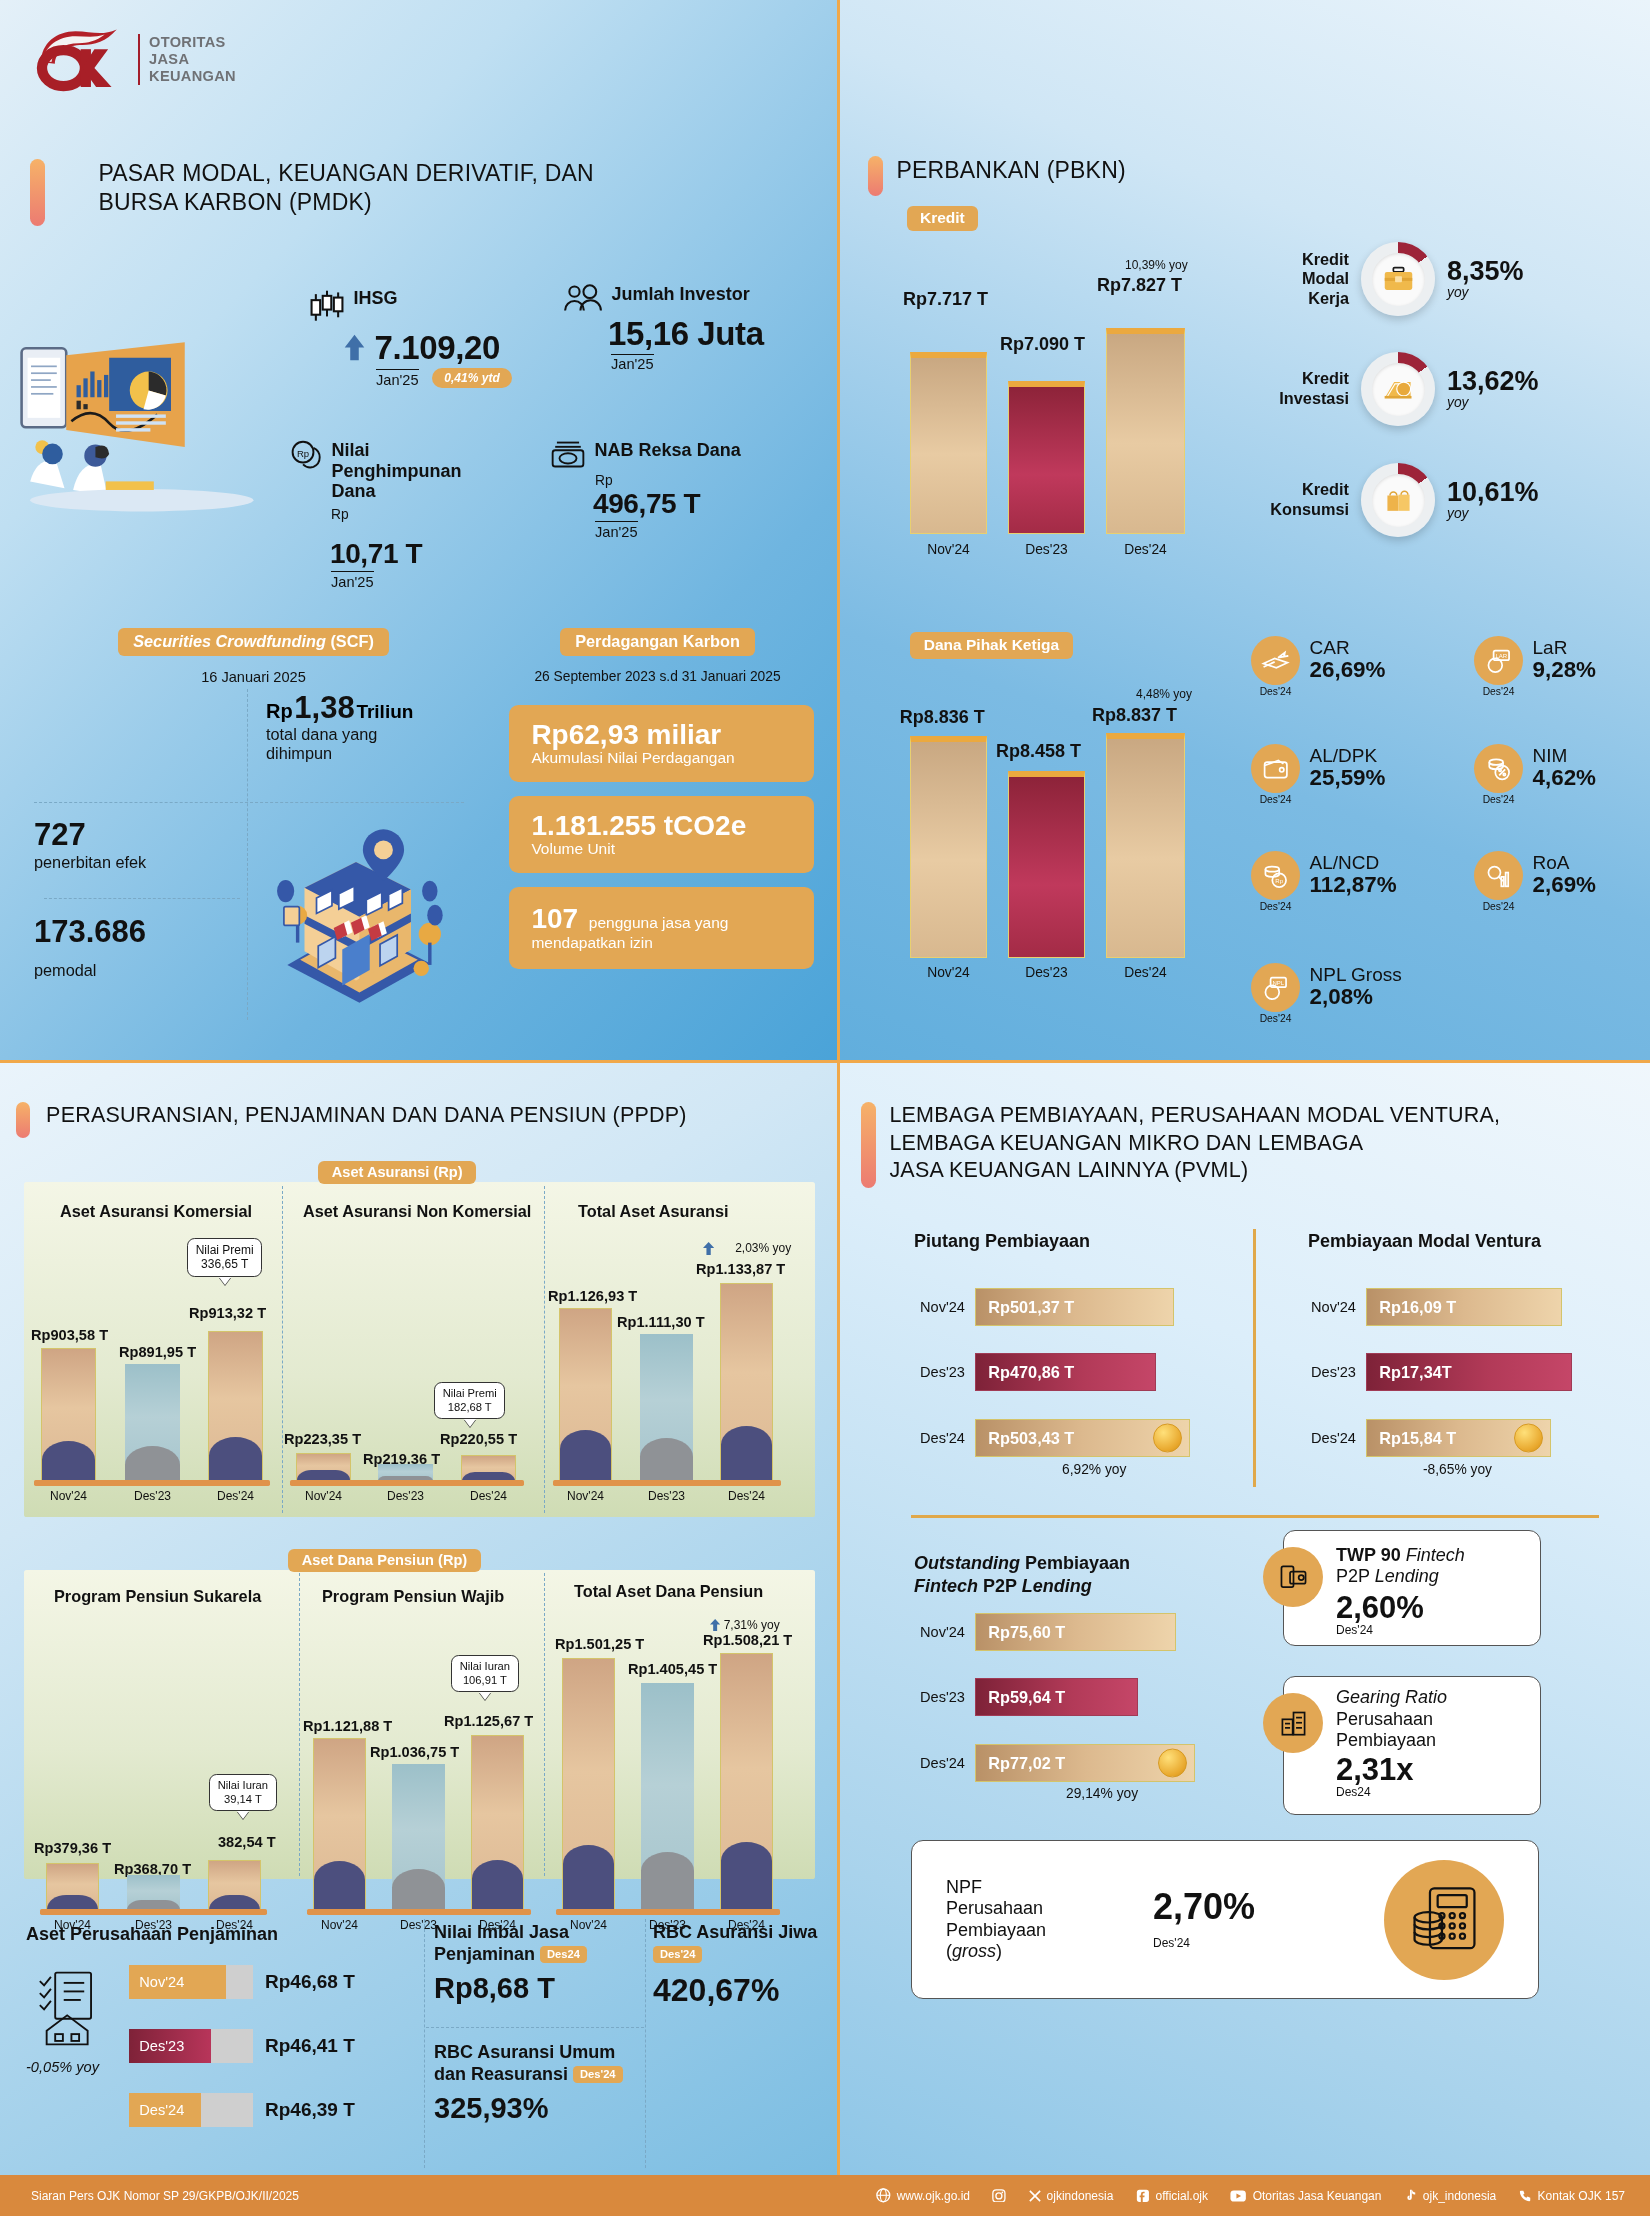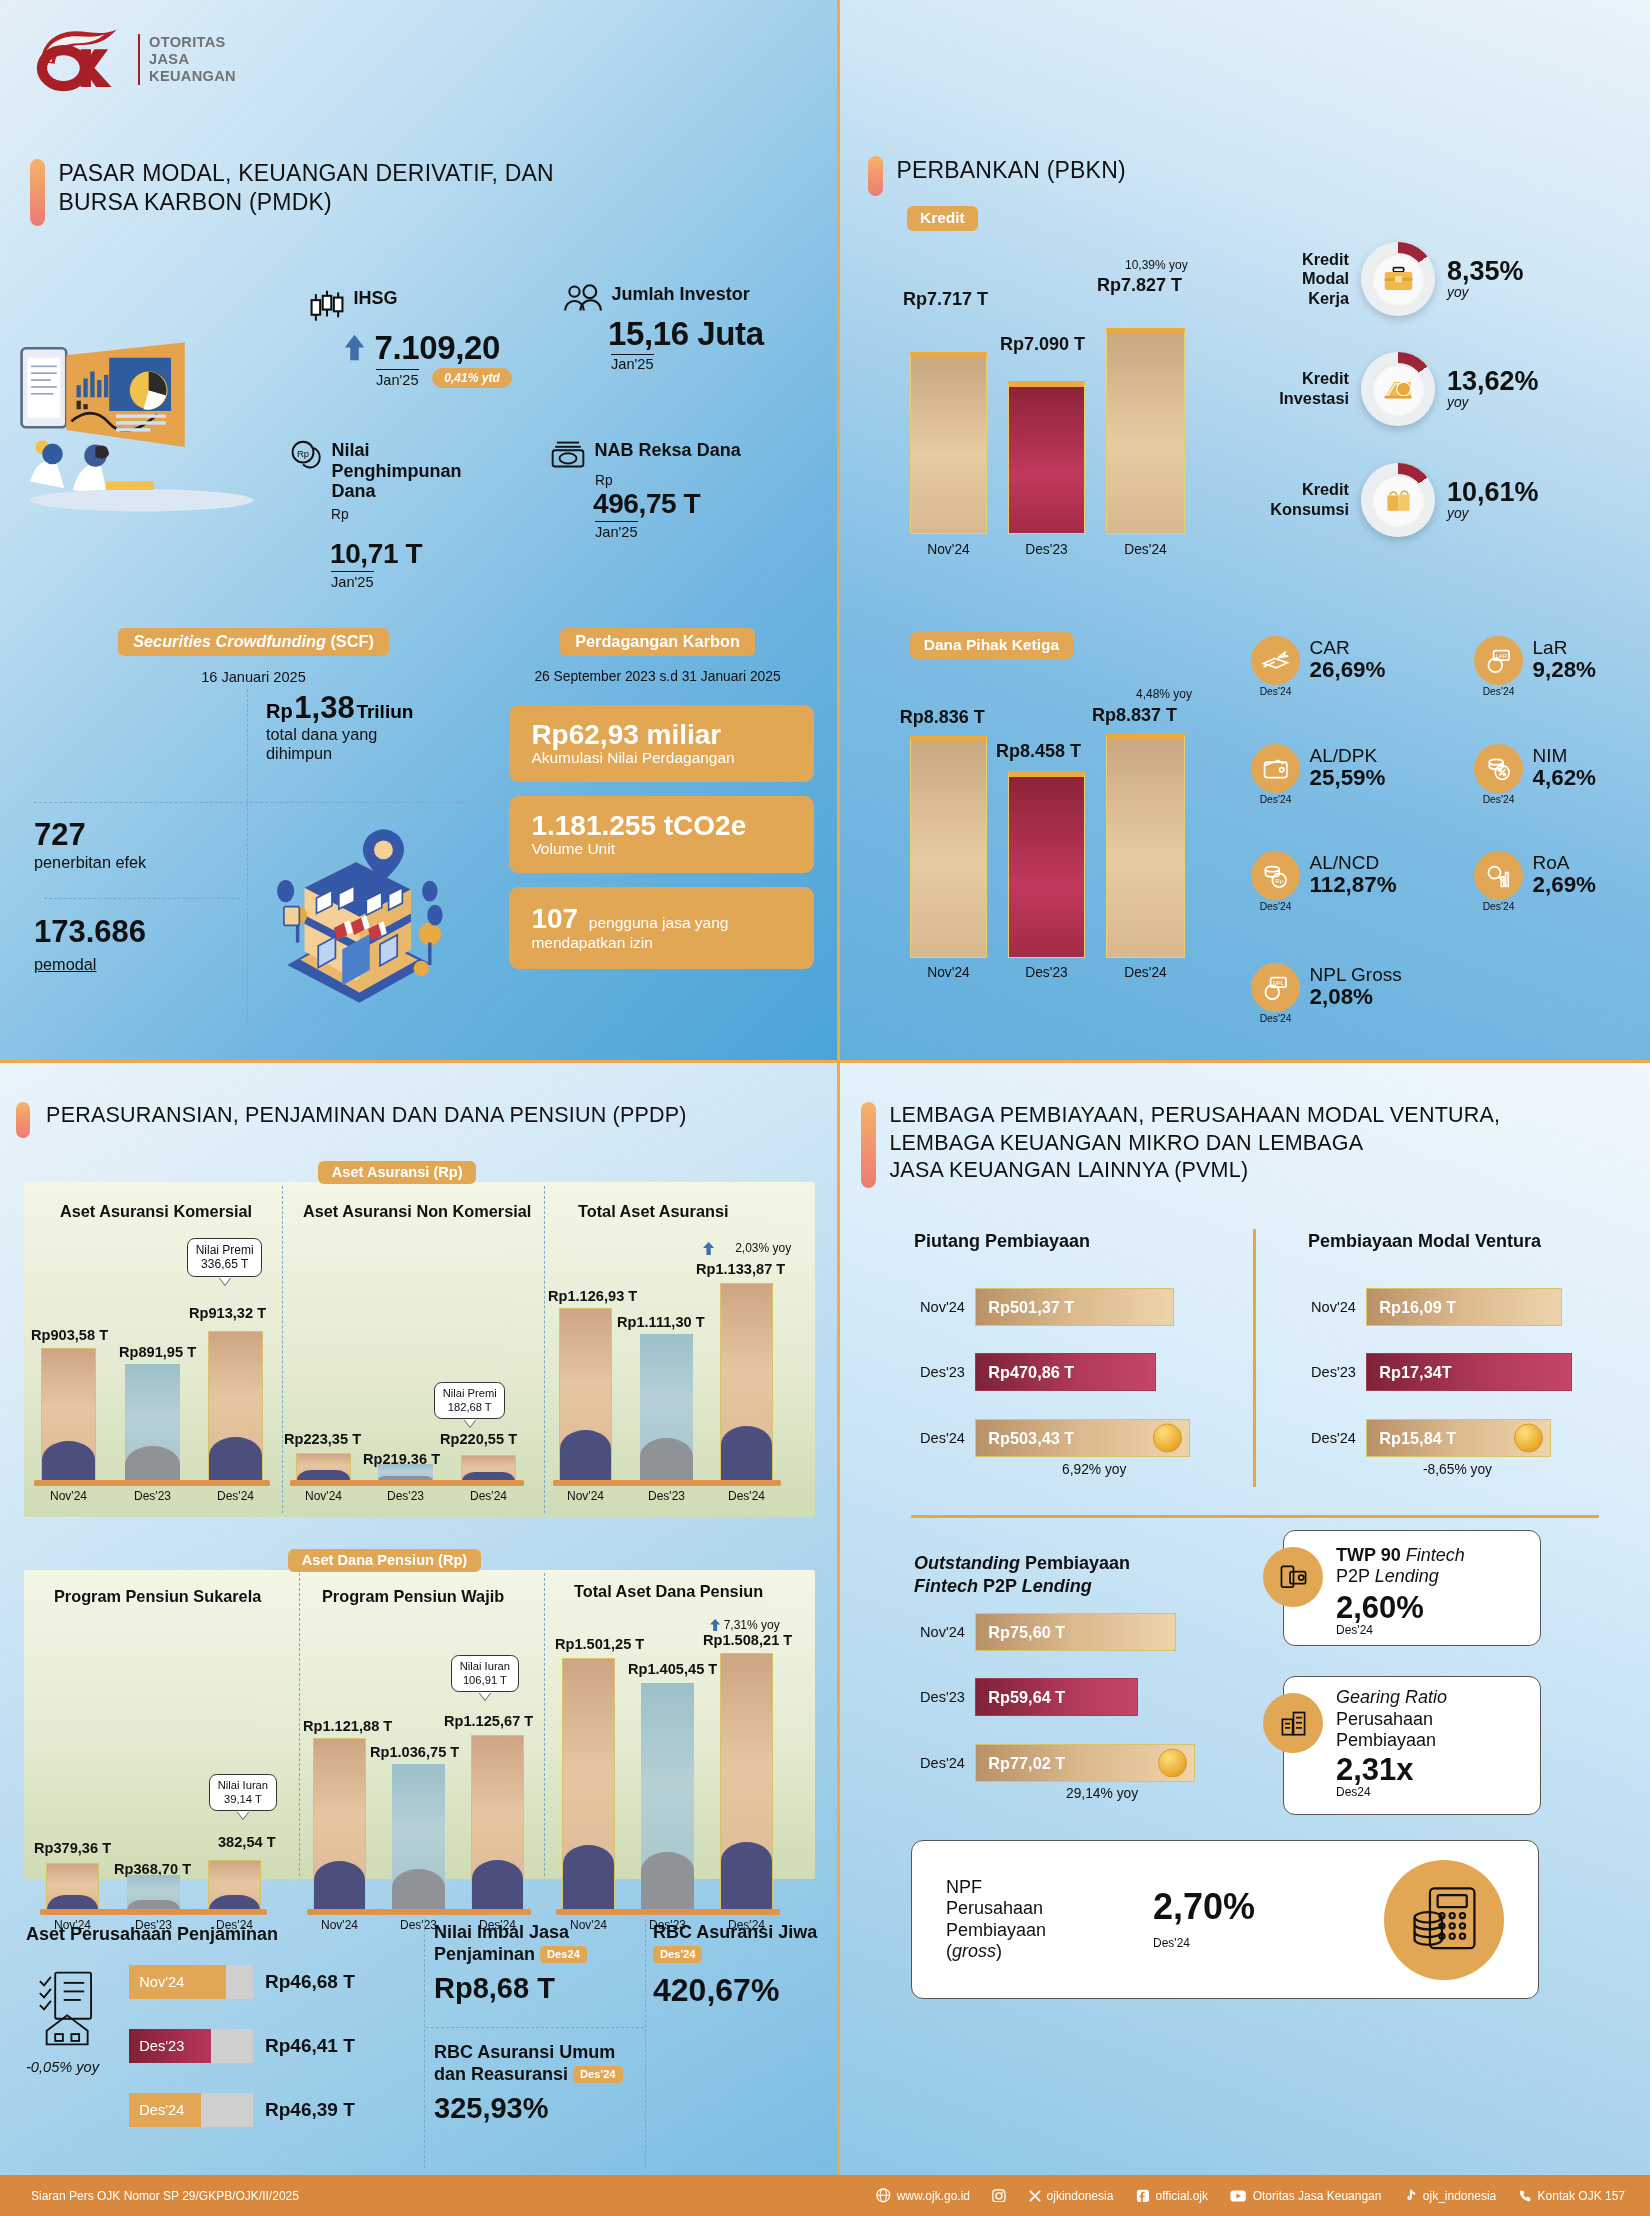--- a/index.html
+++ b/index.html
@@ -179,21 +179,21 @@
     </svg>
     <div class="logo-txt">
       <div>OTORITAS</div>
       <div>JASA</div>
       <div>KEUANGAN</div>
     </div>
   </div>
 
   <div class="sec-head" style="left:30px; top:159px; width:602px; height:70px;">
     <div class="tab" style="height:67px;"></div>
-    <div class="sec-title" style="white-space:pre-line;">PASAR MODAL, KEUANGAN DERIVATIF, DAN
+    <div class="sec-title" style="white-space:pre-line;margin-left:40px;">PASAR MODAL, KEUANGAN DERIVATIF, DAN
 BURSA KARBON (PMDK)</div>
   </div>
 
   <svg style="position:absolute;left:13px;top:318px;" width="249" height="198" viewBox="0 0 290 230">
     <rect x="10" y="35" width="52" height="92" rx="5" fill="#e9eef5" stroke="#5b6b86" stroke-width="3"></rect>
     <rect x="17" y="46" width="38" height="70" fill="#fff"></rect>
     <g stroke="#8fa6c4" stroke-width="2">
         <line x1="21" y1="56" x2="51" y2="56"></line>
         <line x1="21" y1="64" x2="51" y2="64"></line>
         <line x1="21" y1="72" x2="44" y2="72"></line>
@@ -321,21 +321,21 @@
       </div>
       <div class="scf-sub" style="white-space:pre-line;margin-top:1.7px;">total dana yang
 dihimpun</div>
     </div>
     <div style="position:absolute;left:0;top:127px;width:215px;">
       <div class="scf-num">727</div>
       <div class="scf-sub" style="margin-top:3.4px;">penerbitan efek</div>
     </div>
     <div style="position:absolute;left:0;top:224px;width:224px;">
       <div class="scf-num">173.686</div>
-      <div class="scf-sub" style="margin-top:8px;text-decoration:underline;">pemodal</div>
+      <div class="scf-sub" style="margin-top:14px;">pemodal</div>
     </div>
     <div class="dashline-h" style="position:absolute;left:0;top:110px;width:430px;"></div>
     <div class="dashline-h" style="position:absolute;left:10.3px;top:206px;width:196px;"></div>
     <div class="dashline-v" style="position:absolute;left:213px;top:-3.4px;height:331px;"></div>
 
     <svg style="position:absolute;left:219px;top:120px;" width="206" height="202" viewBox="0 0 240 235">
       <path d="M40 178 L120 132 L206 176 L124 222 Z" fill="#3558a8"></path>
       <path d="M55 172 L120 136 L192 172 L124 210 Z" fill="#e9b76c"></path>
       <path d="M60 88 L120 58 L184 90 L184 160 L120 196 L60 162 Z" fill="#f4cf96"></path>
       <path d="M60 88 L120 58 L184 90 L124 122 Z" fill="#3558a8"></path>

